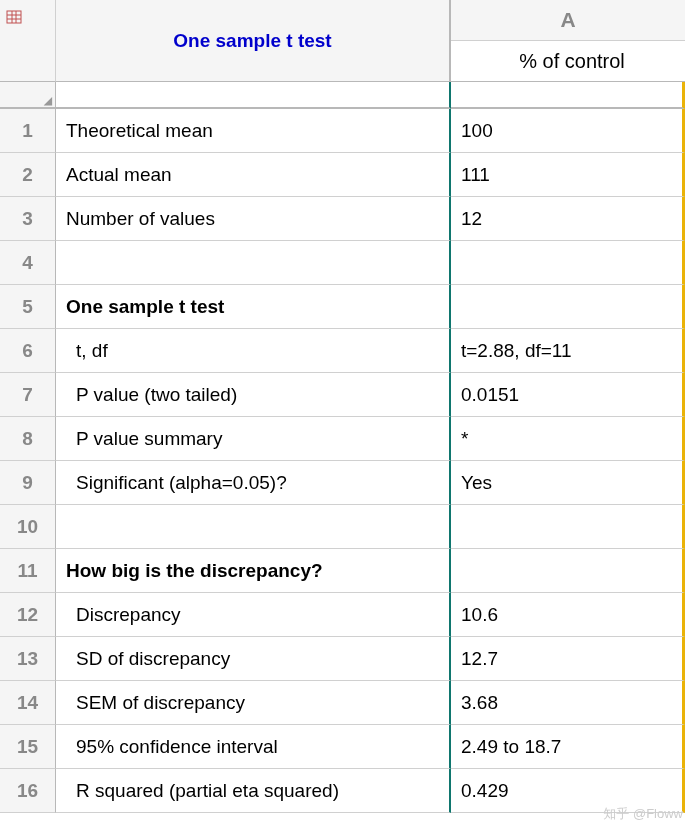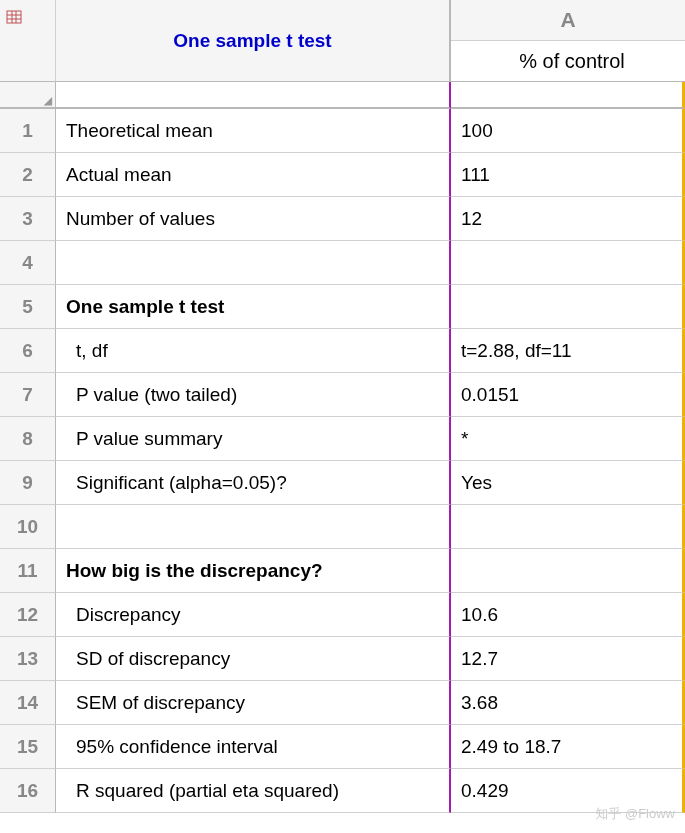--- a/index.html
+++ b/index.html
@@ -96,37 +96,37 @@
     }
     .rownum {
       background: #f5f5f5;
       color: #888;
       font-weight: bold;
       justify-content: center;
       font-size: 19px;
       border-right: 1px solid #b8b8b8;
     }
     .label-col {
-      border-right: 2px solid #a21caf;
+      border-right: 2px solid #0f766e;
     }
     .bold {
       font-weight: bold;
     }
     .indent {
       padding-left: 20px;
     }
     .table-icon {
       width: 16px;
       height: 16px;
       display: inline-block;
     }
     .watermark {
       position: absolute;
       bottom: 10px;
-      right: 10px;
+      right: 2px;
       color: #ccc;
       font-size: 13px;
       pointer-events: none;
     }
   </style>
 </head>
 <body>
 
 <div class="grid">
   <div class="hdr-corner">

